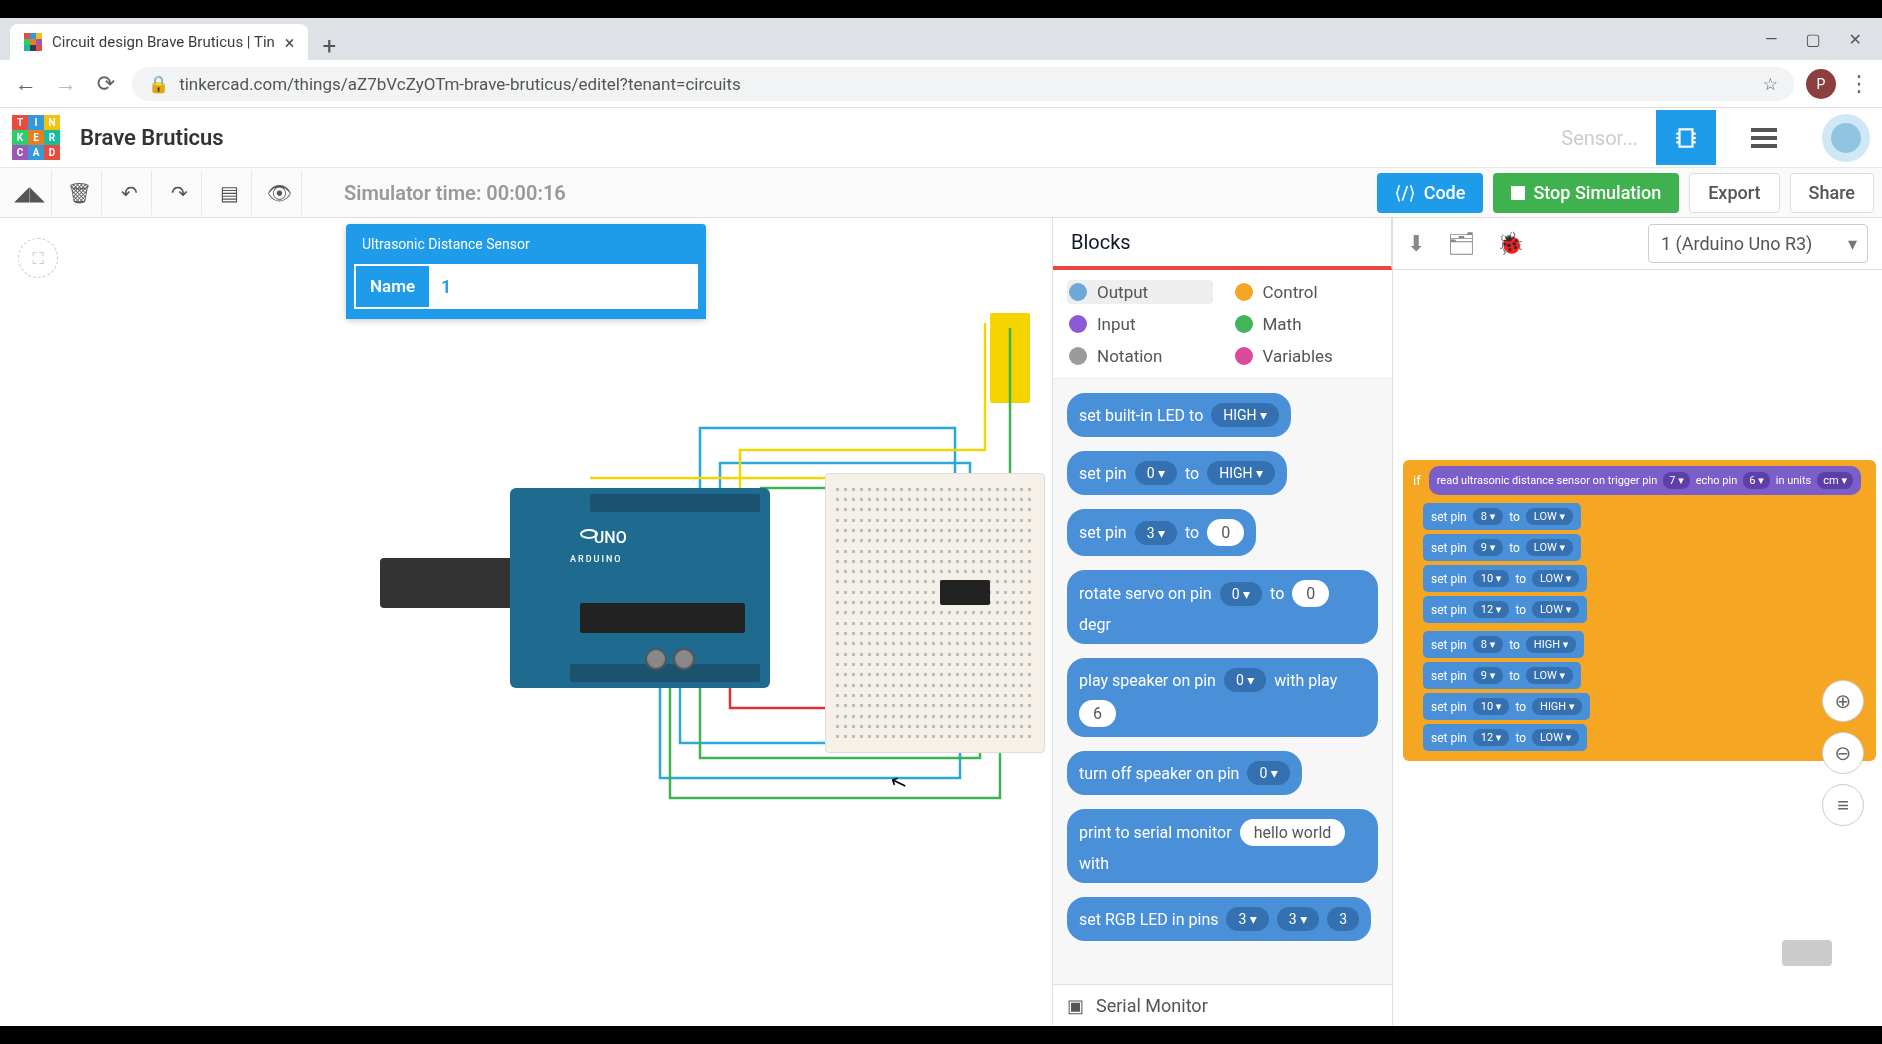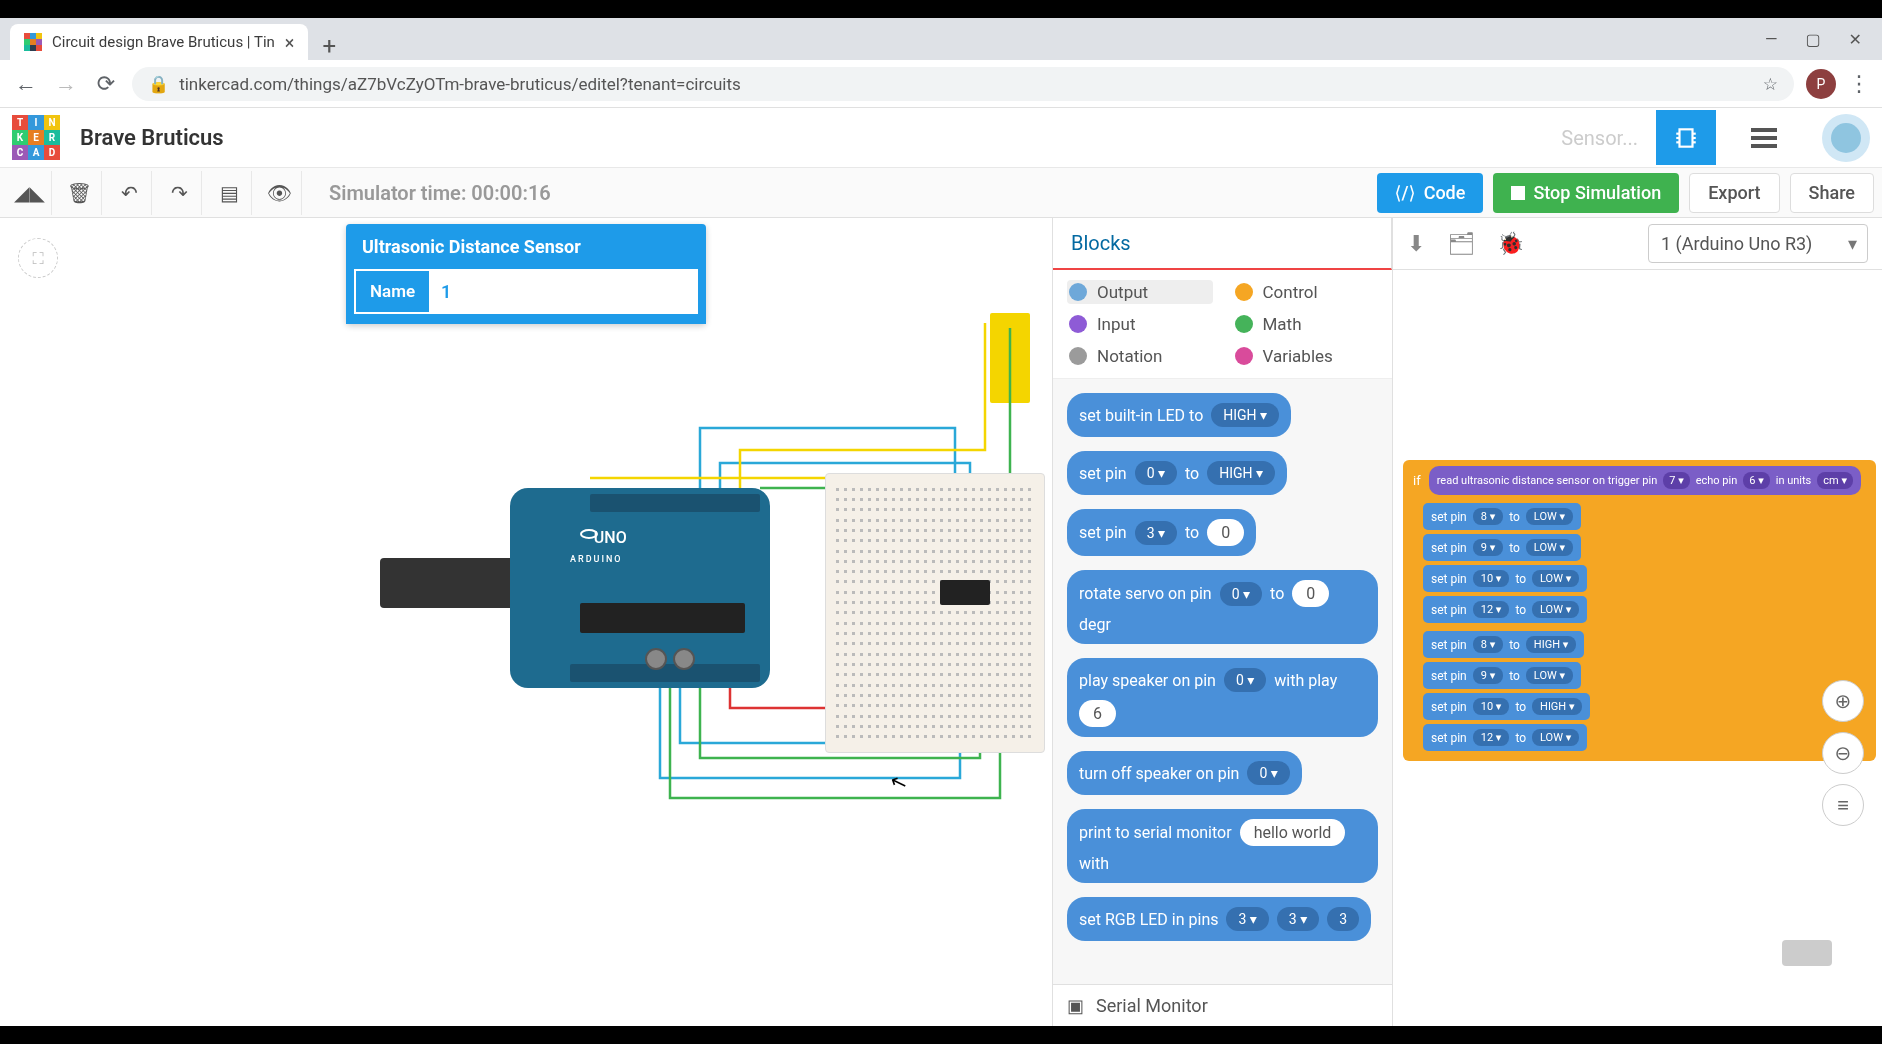--- a/index.html
+++ b/index.html
@@ -24,53 +24,53 @@
 .logo { width:50px; height:45px; display:flex; flex-wrap:wrap; }
 .logo span { width:16px; height:15px; font-size:10px; font-weight:bold; display:flex; align-items:center; justify-content:center; color:#fff; }
 .doctitle { font-size:22px; font-weight:600; color:#333; }
 .saving { margin-left:auto; color:#ccc; font-size:20px; }
 .viewbtn { width:60px; height:55px; display:flex; align-items:center; justify-content:center; font-size:22px; }
 .viewbtn.active { background:#1e9be9; color:#fff; }
 .useravatar { width:48px; height:48px; border-radius:50%; background:#d0e7f5; display:flex; align-items:center; justify-content:center; margin-left:10px; }
 .useravatar::after { content:""; width:30px; height:30px; border-radius:50%; background:#8fc5e0; }
 .toolbar { height:50px; background:#fafafa; border-bottom:1px solid #e0e0e0; display:flex; align-items:center; padding:0 8px; gap:6px; }
 .tbtn { width:44px; height:44px; display:flex; align-items:center; justify-content:center; color:#555; font-size:20px; border-right:1px solid #e8e8e8; }
-.simtime { margin-left:21px; color:#999; font-size:20px; font-weight:600; }
+.simtime { margin-left:36px; color:#999; font-size:20px; font-weight:600; }
 .rtoolbar { margin-left:auto; display:flex; gap:10px; align-items:center; }
 .btn { height:40px; padding:0 18px; border-radius:4px; display:flex; align-items:center; gap:8px; font-size:18px; font-weight:500; cursor:pointer; }
 .btn-blue { background:#1e9be9; color:#fff; }
 .btn-green { background:#3fb24f; color:#fff; }
 .btn-plain { background:#fff; border:1px solid #ddd; color:#555; }
 .sq { width:14px; height:14px; background:#fff; display:inline-block; }
 .canvas-area { position:relative; height:808px; background:#fff; display:flex; }
 .workspace { flex:1; position:relative; overflow:hidden; }
 .fit-icon { position:absolute; top:20px; left:18px; width:40px; height:40px; border:1px dashed #ccc; border-radius:50%; display:flex; align-items:center; justify-content:center; color:#bbb; }
 .inspector { position:absolute; top:6px; left:50%; transform:translateX(-50%); width:360px; background:#1e9be9; border-radius:4px; padding:0; box-shadow:0 2px 6px rgba(0,0,0,.2); }
-.insp-title { color:#fff; font-weight:700; font-size:18px; padding:12px 16px; }
+.insp-title { color:#fff; font-weight:400; font-size:14px; padding:12px 16px; }
 .insp-body { background:#1e9be9; padding:0 8px 10px; display:flex; gap:0; }
 .insp-label { background:#1e9be9; color:#fff; font-weight:600; padding:10px 14px; border:2px solid #fff; border-right:none; font-size:17px; }
 .insp-input { flex:1; border:2px solid #fff; padding:10px; font-size:18px; color:#1e9be9; font-weight:600; background:#fff; outline:none; }
 .arduino { position:absolute; top:270px; left:380px; width:440px; height:210px; }
 .usb { position:absolute; left:0; top:70px; width:150px; height:50px; background:#333; border-radius:4px; }
 .usb::before { content:""; position:absolute; right:-30px; top:5px; width:50px; height:40px; background:#c0c0c0; }
-.board { position:absolute; left:130px; top:0; width:260px; height:200px; background:#1e6b8f; border-radius:18px; }
+.board { position:absolute; left:130px; top:0; width:260px; height:200px; background:#1e6b8f; border-radius:6px; }
 .board-text { position:absolute; left:60px; top:40px; color:#fff; font-size:16px; font-weight:500; }
 .inf { position:absolute; left:70px; top:41px; width:18px; height:10px; border:2px solid #fff; border-radius:50%; }
 .pins-top { position:absolute; top:6px; left:80px; right:10px; height:18px; background:#1a5270; border-radius:2px; }
 .pins-bot { position:absolute; bottom:6px; left:60px; right:10px; height:18px; background:#1a5270; border-radius:2px; }
 .chip { position:absolute; bottom:55px; left:70px; width:165px; height:30px; background:#222; border-radius:2px; }
 .caps { position:absolute; bottom:18px; left:135px; display:flex; gap:6px; }
 .cap { width:22px; height:22px; border-radius:50%; background:#888; border:2px solid #555; }
 .bb { position:absolute; top:255px; left:825px; width:220px; height:280px; background:#f5f0e8; border:1px solid #ddd; border-radius:4px; }
 .bb-rows { position:absolute; inset:10px; display:flex; flex-direction:column; justify-content:space-around; }
 .bb-row { height:3px; background:repeating-linear-gradient(90deg,#bbb 0 3px,transparent 3px 8px); }
 .ic { position:absolute; top:362px; left:940px; width:50px; height:25px; background:#222; border-radius:2px; }
 .yellow-box { position:absolute; background:#f4d500; border-radius:2px; }
 .code-panel { width:340px; background:#fff; border-left:1px solid #e0e0e0; display:flex; flex-direction:column; }
-.cp-head { height:52px; border-bottom:2px solid #ef4444; display:flex; align-items:center; padding:0 18px; font-size:20px; color:#0369a1; border-right:1px solid #e0e0e0;}
+.cp-head { height:52px; border-bottom:4px solid #ef4444; display:flex; align-items:center; padding:0 18px; font-size:20px; color:#0f172a; border-right:1px solid #e0e0e0;}
 .cp-cats { padding:10px 14px; display:grid; grid-template-columns:1fr 1fr; gap:8px 20px; border-bottom:1px solid #eee; }
 .cat { display:flex; align-items:center; gap:10px; color:#555; font-size:17px; cursor:pointer; padding:2px;}
 .cat.active { background:#eee; border-radius:4px; }
 .cat .dot { width:18px; height:18px; border-radius:50%; }
 .cp-blocks { flex:1; overflow:auto; padding:14px; background:#f7f7f7; display:flex; flex-direction:column; gap:14px; position:relative;}
 .blk { background:#4a90d9; color:#fff; border-radius:18px; padding:10px 12px; font-size:16px; display:flex; align-items:center; gap:8px; flex-wrap:wrap; width:fit-content; }
 .blk .pill { background:#3570b0; border-radius:14px; padding:4px 12px; font-size:14px; }
 .blk .pill-white { background:#fff; color:#555; border-radius:14px; padding:4px 14px; }
 .serial-bar { height:42px; border-top:1px solid #e0e0e0; display:flex; align-items:center; gap:12px; padding:0 14px; color:#555; font-size:18px; }
 .script-panel { width:490px; background:#fff; border-left:1px solid #e0e0e0; position:relative; }

